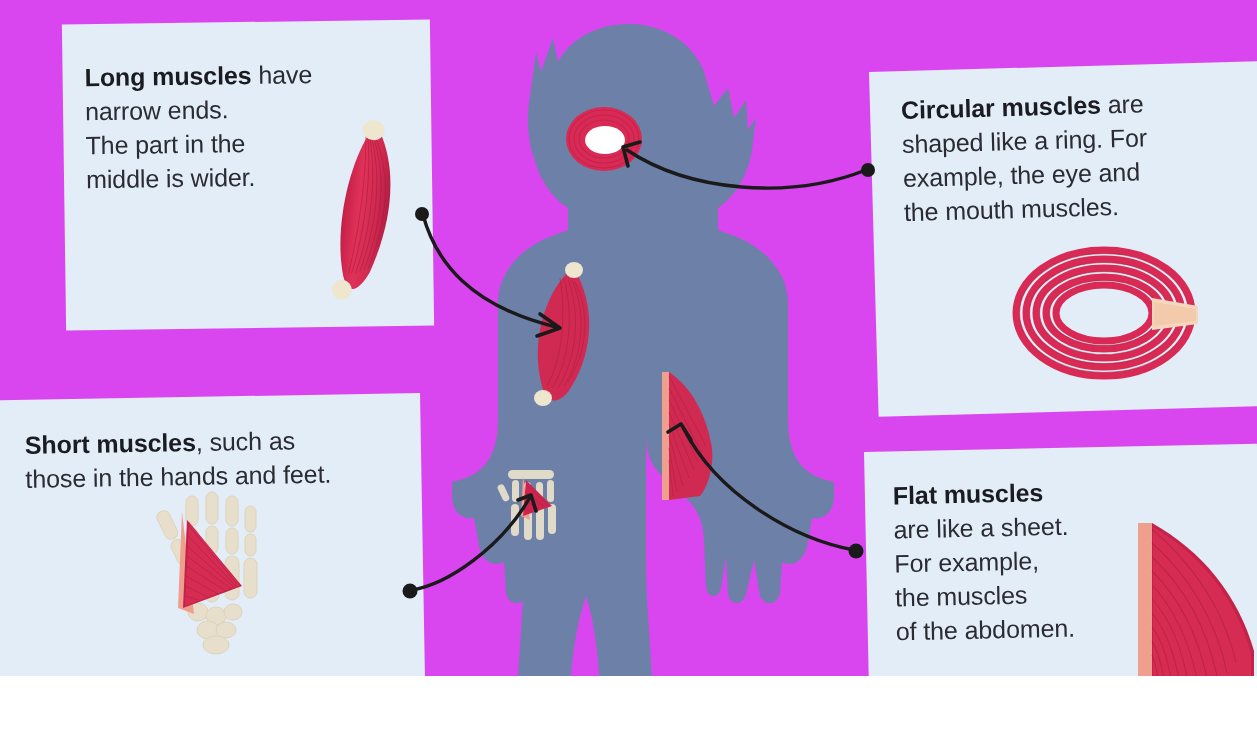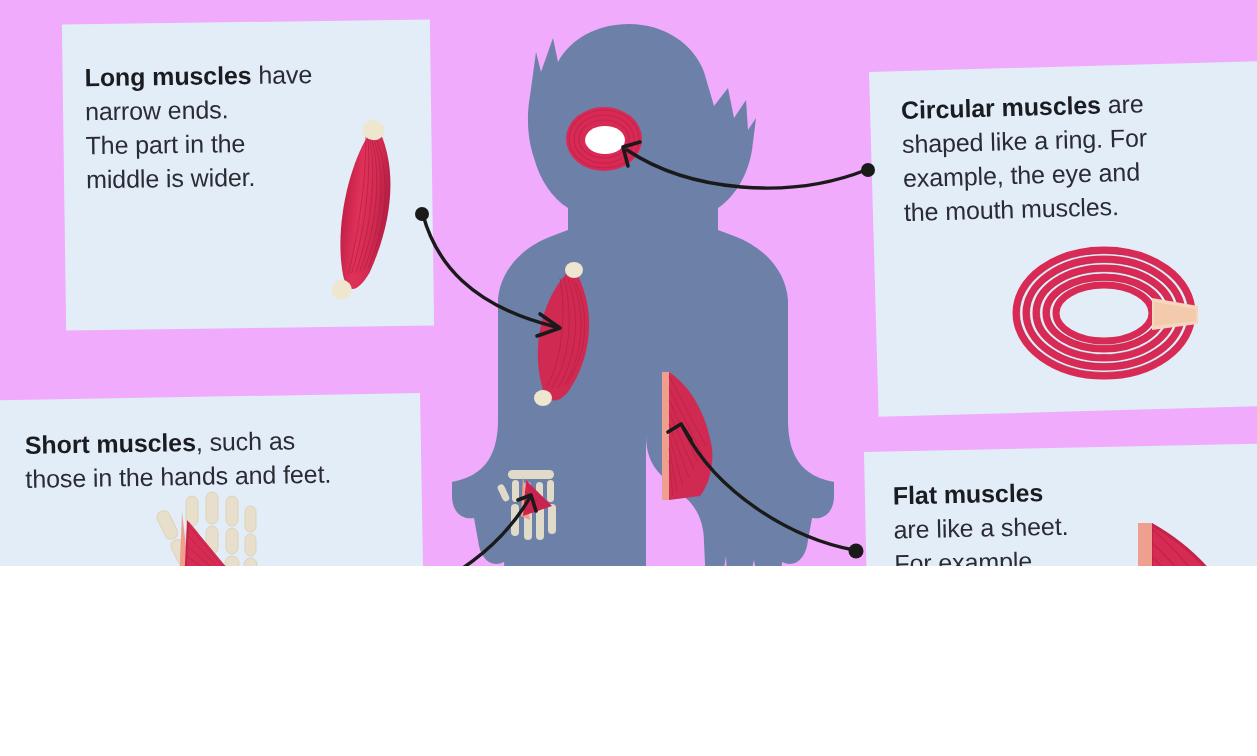--- a/index.html
+++ b/index.html
@@ -7,22 +7,22 @@
     margin: 0;
     padding: 0;
     background: #ffffff;
   }
   body {
     font-family: "Liberation Sans", sans-serif;
   }
   #stage {
     position: relative;
     width: 1257px;
-    height: 566px;
-    background: #f0abfc;
+    height: 676px;
+    background: #d946ef;
     overflow: hidden;
   }
 
   
   .card {
     position: absolute;
     background: #e2edf8;
     box-sizing: border-box;
   }
   .card-text {

